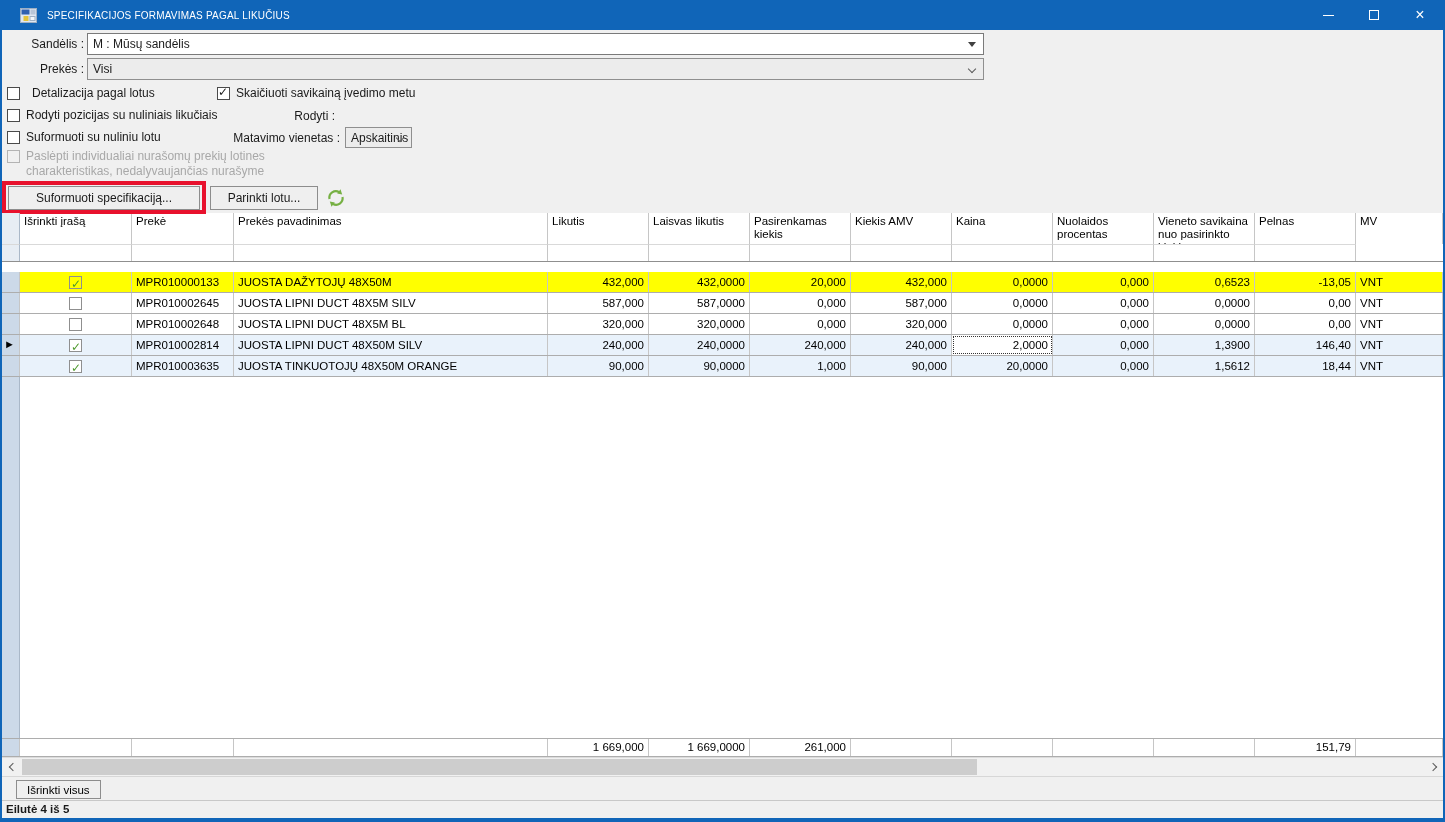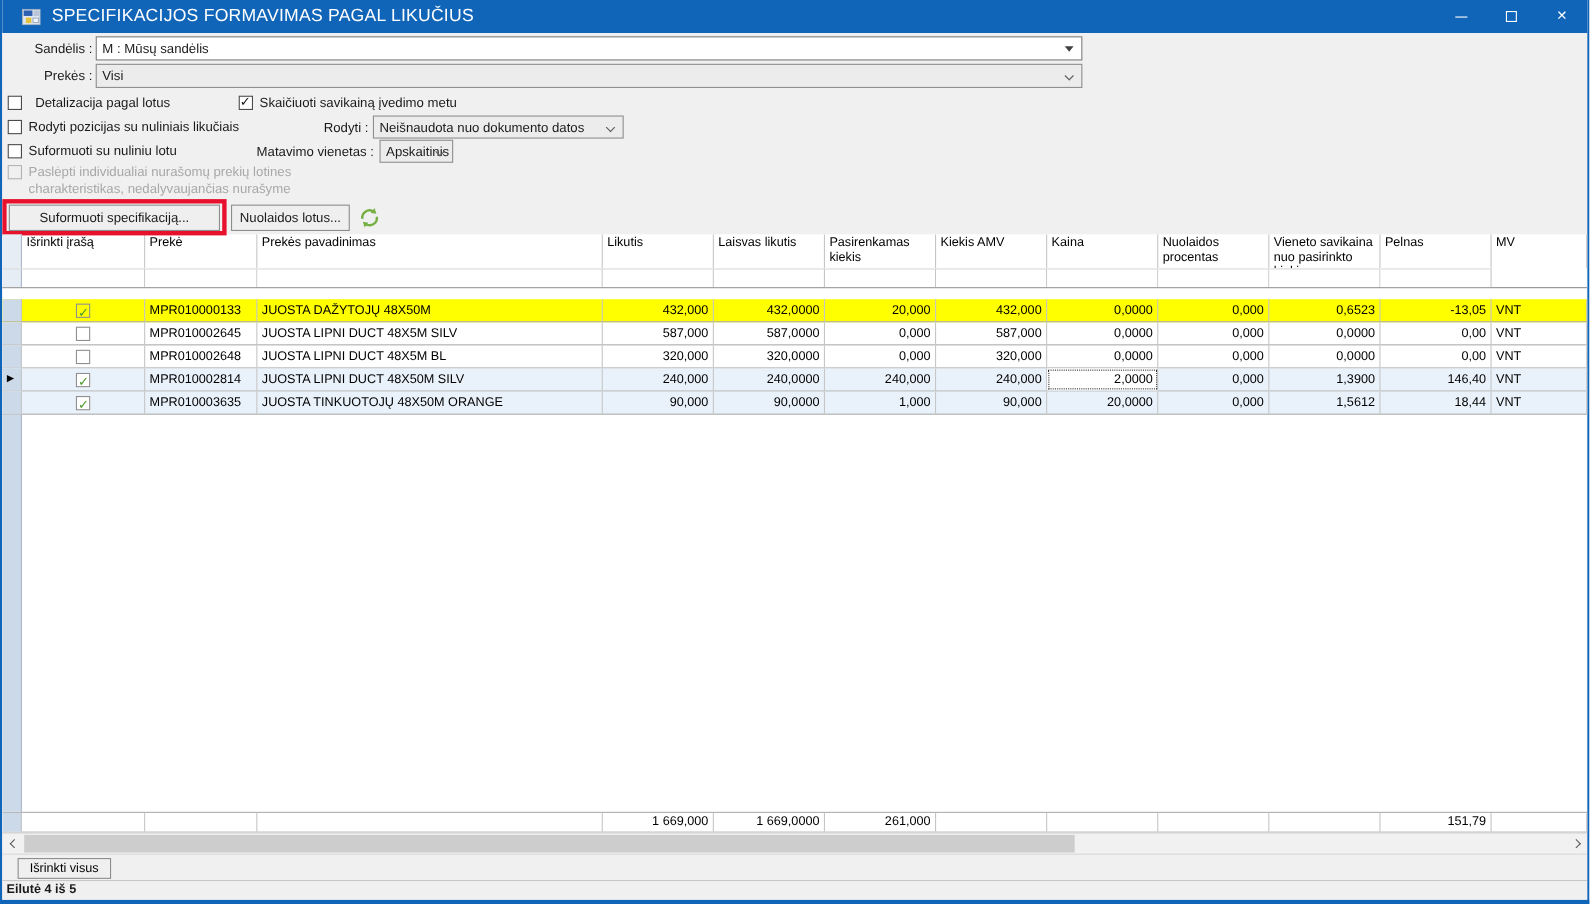--- a/index.html
+++ b/index.html
@@ -5,21 +5,21 @@
   * { margin:0; padding:0; box-sizing:border-box; }
   html,body { width:1445px; height:822px; background:#fff; font-family:"Liberation Sans","DejaVu Sans",sans-serif; }
   .window {
     position:relative; width:1445px; height:822px;
     border-left:2px solid #1065b8; border-right:2px solid #1065b8; border-bottom:4px solid #1065b8;
     background:#f0f0f0; overflow:hidden;
   }
   
   .titlebar { height:30px; background:#1065b8; display:flex; align-items:center; color:#fff; }
   .app-icon { margin-left:18px; width:17px; height:15px; display:inline-block; }
-  .title-text { margin-left:10px; font-size:16px; letter-spacing:.2px; }
+  .title-text { margin-left:10px; font-size:10px; letter-spacing:.2px; }
   .win-btns { margin-left:auto; display:flex; height:30px; }
   .wbtn { width:46px; height:30px; display:flex; align-items:center; justify-content:center; color:#fff; font-size:16px; cursor:default; }
   .glyph-min { width:11px; height:1px; background:#fff; display:block; }
   .glyph-max { width:10px; height:10px; border:1px solid #fff; display:block; }
   
   .form-area { position:relative; height:183px; background:#f0f0f0; font-size:12px; color:#1a1a1a; }
   .flabel { position:absolute; text-align:right; line-height:22px; }
   .combo { position:absolute; height:22px; border:1px solid #7a7a7a; background:#fff; display:flex; align-items:center; padding:0 20px 0 5px; font-size:12px; }
   .combo.gray { background:#ececec; border-color:#8f8f8f; }
   .arrow-solid { position:absolute; right:7px; top:8px; width:0; height:0; border-left:4px solid transparent; border-right:4px solid transparent; border-top:5px solid #404040; }
@@ -118,45 +118,41 @@
     <div class="cbrow" style="left:215px;top:56px;">
       <span class="fcb checked"></span>
       <span class="cbl">Skaičiuoti savikainą įvedimo metu</span>
     </div>
 
     <div class="cbrow" style="left:5px;top:78px;">
       <span class="fcb"></span>
       <span class="cbl">Rodyti pozicijas su nuliniais likučiais</span>
     </div>
     <div class="flabel" style="left:240px;top:75px;width:93px;">Rodyti :</div>
-    <div class="combo gray" style="left:337px;top:75px;width:228px;height:21px;">
-      <span>Neišnaudota nuo dokumento datos</span>
-      <span class="chev" style="top:7px;"></span>
-    </div>
 
     <div class="cbrow" style="left:5px;top:100px;">
       <span class="fcb"></span>
       <span class="cbl">Suformuoti su nuliniu lotu</span>
     </div>
     <div class="flabel" style="left:180px;top:97px;width:158px;">Matavimo vienetas :</div>
     <div class="combo gray" style="left:343px;top:97px;width:67px;height:21px;">
       <span>Apskaitinis</span>
       <span class="chev" style="top:7px;"></span>
     </div>
 
     <div class="cbrow" style="left:5px;top:119px;align-items:flex-start;">
       <span class="fcb disabled"></span>
       <span class="cbl disabled">
         <span>Paslėpti individualiai nurašomų prekių lotines</span><br>
         <span>charakteristikas, nedalyvaujančias nurašyme</span>
       </span>
     </div>
 
     <button class="btn" style="left:6px;top:156px;width:192px;">Suformuoti specifikaciją...</button>
-    <button class="btn" style="left:208px;top:156px;width:108px;">Nuolaidos lotus...</button>
+    <button class="btn" style="left:208px;top:156px;width:108px;">Parinkti lotu...</button>
     <span class="refresh">
       <svg width="22" height="22" viewBox="0 0 22 22">
         <path d="M4.5 12 A6.5 6.5 0 0 1 14.2 5.2" fill="none" stroke="#76b043" stroke-width="2.2"></path>
         <polygon points="15.5,2.2 17.2,7.4 12.2,6.6" fill="#76b043"></polygon>
         <path d="M17.5 10 A6.5 6.5 0 0 1 7.8 16.8" fill="none" stroke="#76b043" stroke-width="2.2"></path>
         <polygon points="6.5,19.8 4.8,14.6 9.8,15.4" fill="#76b043"></polygon>
       </svg>
     </span>
     <div class="red-annotation"></div>
   </div>

